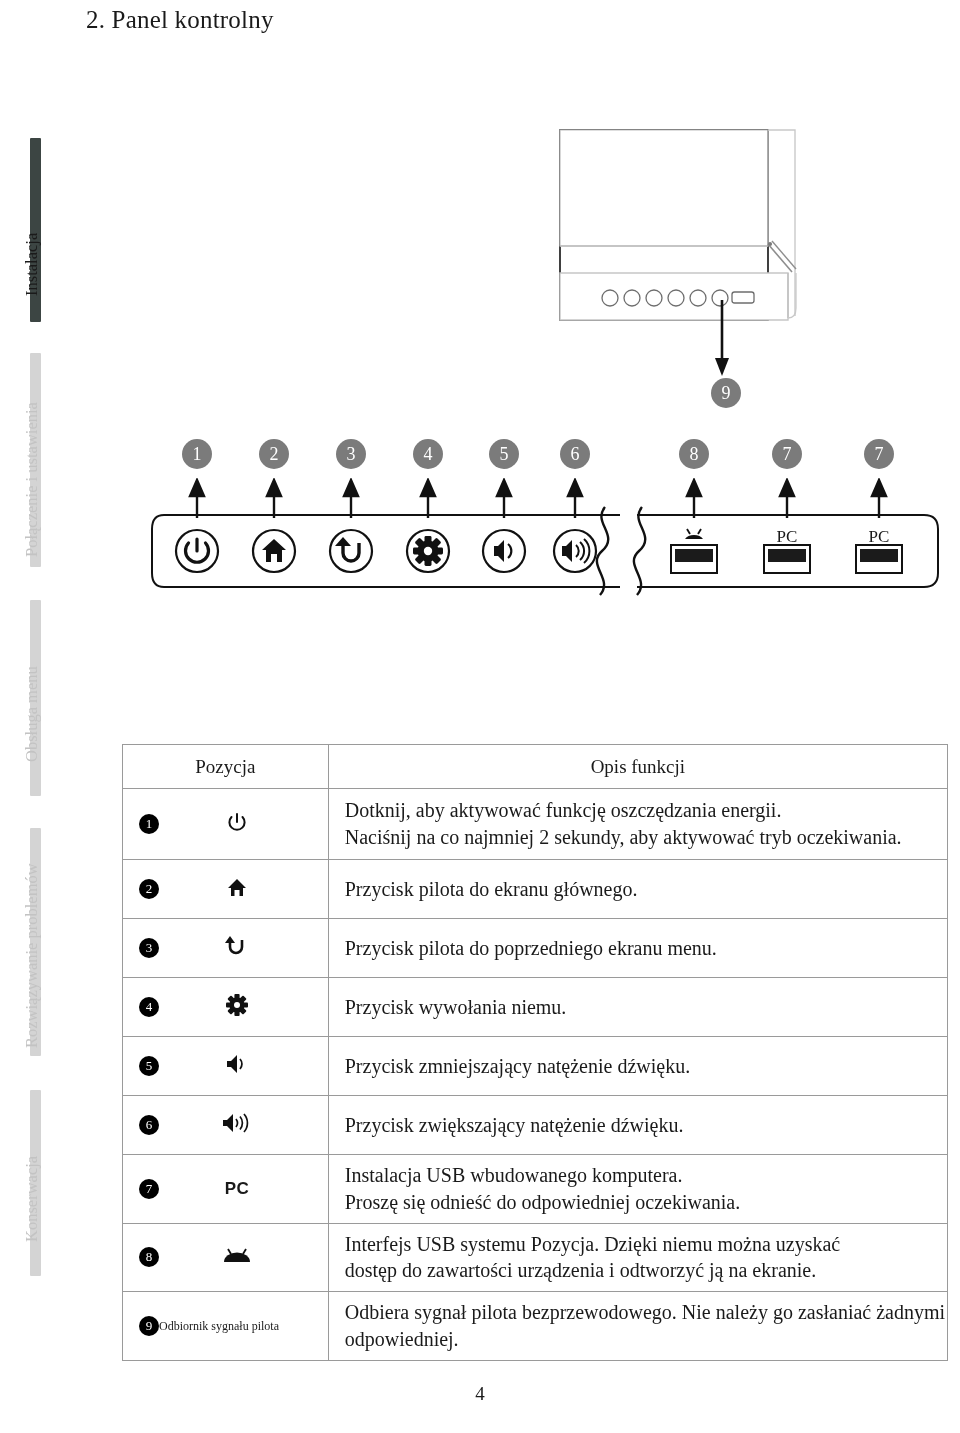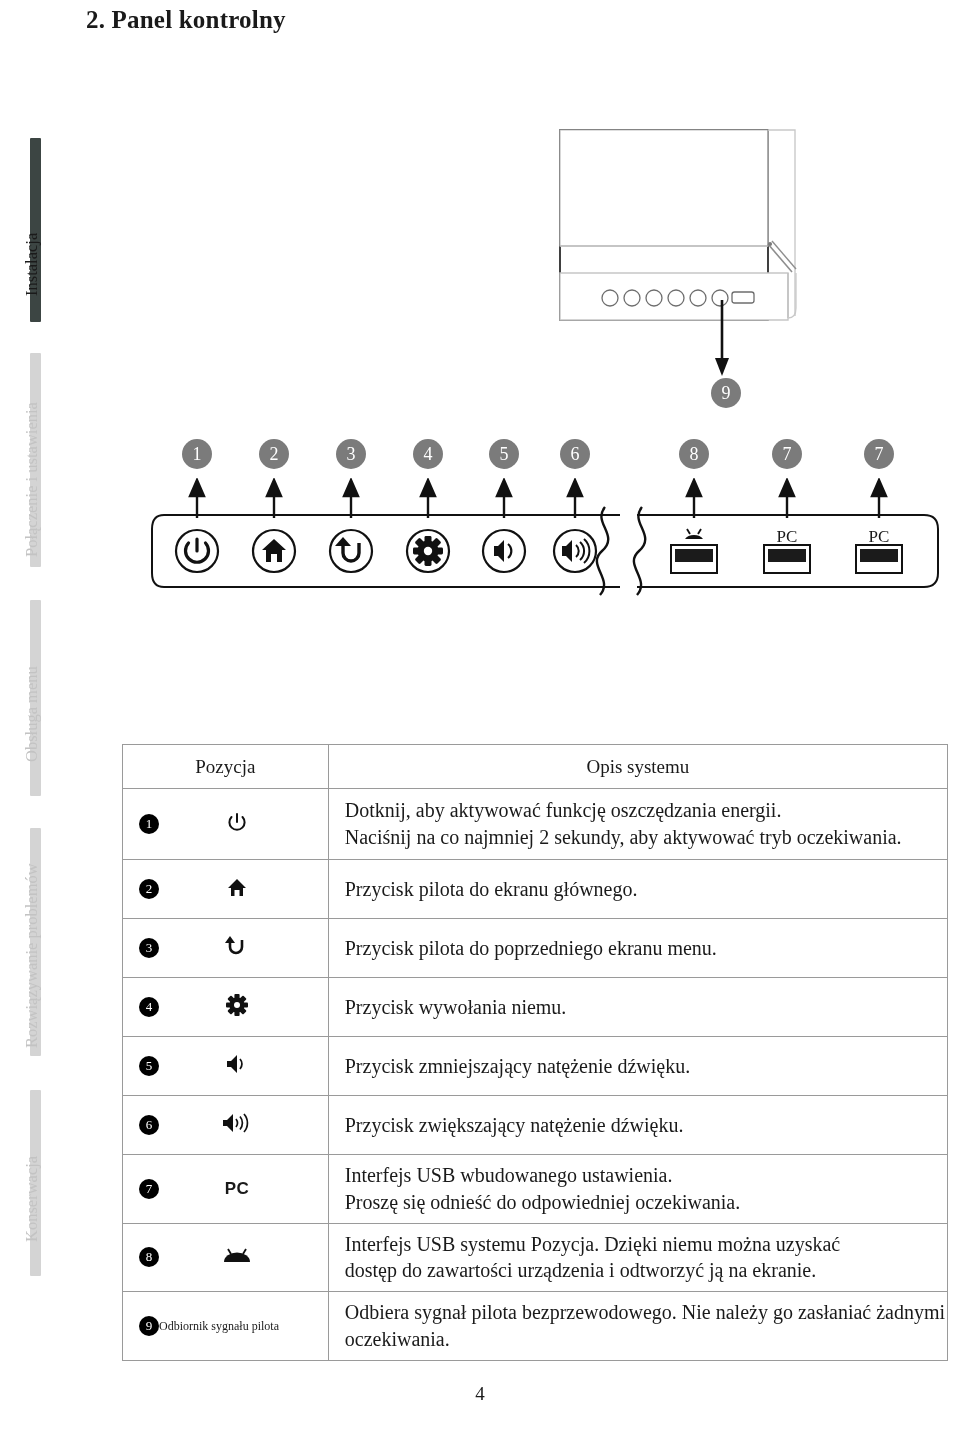--- a/index.html
+++ b/index.html
@@ -9,21 +9,21 @@
     background: #ffffff;
     font-family: "Liberation Serif", "DejaVu Serif", serif;
     color: #1a1a1a;
     overflow: hidden;
   }
   .page { position: relative; width: 960px; height: 1433px; }
 
   
   .page-title {
     position: absolute; left: 86px; top: 6px;
-    font-size: 25px; font-weight: bold; letter-spacing: .2px;
+    font-size: 25px; font-weight: normal; letter-spacing: .2px;
     font-family: "Liberation Serif", serif;
   }
 
   
   .sidebar { position: absolute; left: 0; top: 130px; width: 60px; height: 1170px; }
   .tab { position: absolute; left: 0; width: 60px; }
   .tab-bar {
     position: absolute; left: 30px; width: 11px; top: 0;
     border-radius: 1px;
   }
@@ -329,21 +329,21 @@
       </g>
     </svg>
     <div style="position:absolute;left:614px;top:22px;width:46px;text-align:center;font-size:17px;">PC</div>
     <div style="position:absolute;left:706px;top:22px;width:46px;text-align:center;font-size:17px;">PC</div>
   </div>
 
   <table class="tbl">
     <tbody>
         <tr>
       <th class="col-pos">Pozycja</th>
-      <th class="col-desc">Opis systemu</th>
+      <th class="col-desc">Opis funkcji</th>
     </tr>
 
     <tr class="r1">
       <td>
         <div class="cell-pos" style="height:70px;">
           <div class="num-badge">1</div>
           <div class="pos-icon">
             <svg width="22" height="22" viewBox="0 0 22 22">
                   <path d="M11 3 L11 11" stroke="#111" stroke-width="2" stroke-linecap="round"></path>
                   <path d="M5.5 6 A7.6 7.6 0 1 0 16.5 6" stroke="#111" stroke-width="2" fill="none" stroke-linecap="round"></path>
@@ -468,21 +468,21 @@
 
     <tr class="r7">
       <td>
         <div class="cell-pos" style="height:56px;">
           <div class="num-badge">7</div>
           <div class="pos-icon pc-label">PC</div>
         </div>
       </td>
       <td>
         <div class="desc">
-          <div>Interfejs  USB  wbudowanego  ustawienia.</div>
+          <div>Instalacja  USB  wbudowanego  komputera.</div>
           <div>Proszę się odnieść do odpowiedniej oczekiwania.</div>
         </div>
       </td>
     </tr>
 
     <tr class="r8">
       <td>
         <div class="cell-pos" style="height:56px;">
           <div class="num-badge">8</div>
           <div class="pos-icon">
@@ -505,21 +505,21 @@
     <tr class="r9">
       <td>
         <div class="cell-pos" style="height:58px;">
           <div class="num-badge">9</div>
           <div class="pos-text">Odbiornik sygnału pilota</div>
         </div>
       </td>
       <td>
         <div class="desc">
           <div>Odbiera sygnał pilota bezprzewodowego. Nie należy go zasłaniać żadnymi</div>
-          <div>oczekiwania.</div>
+          <div>odpowiedniej.</div>
         </div>
       </td>
     </tr>
   </tbody>
     </table>
 
   <div class="page-num">4</div>
 
 </div>
 

